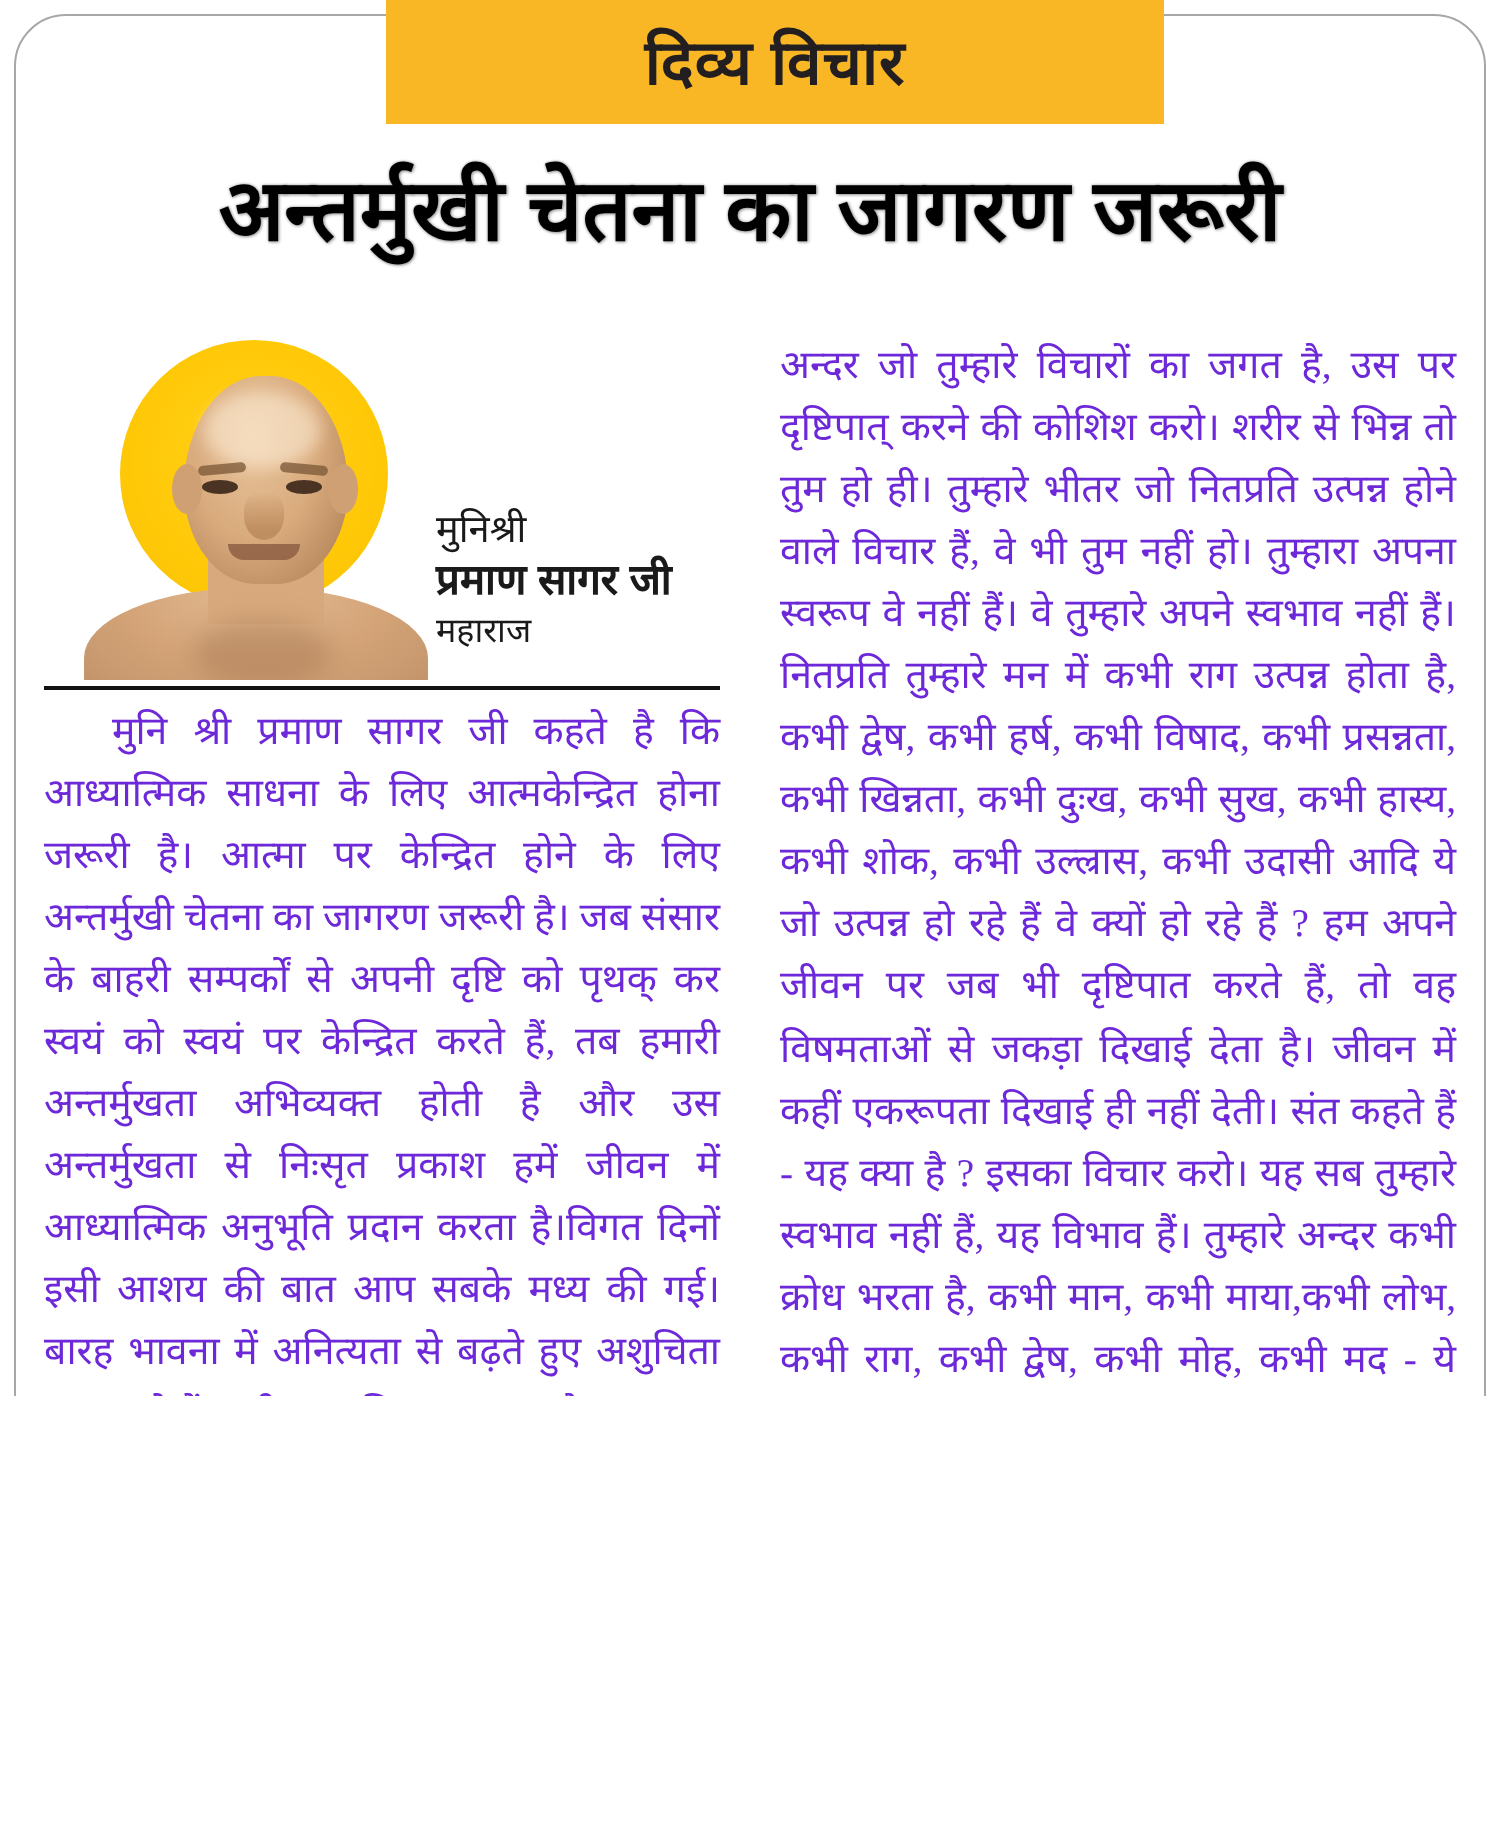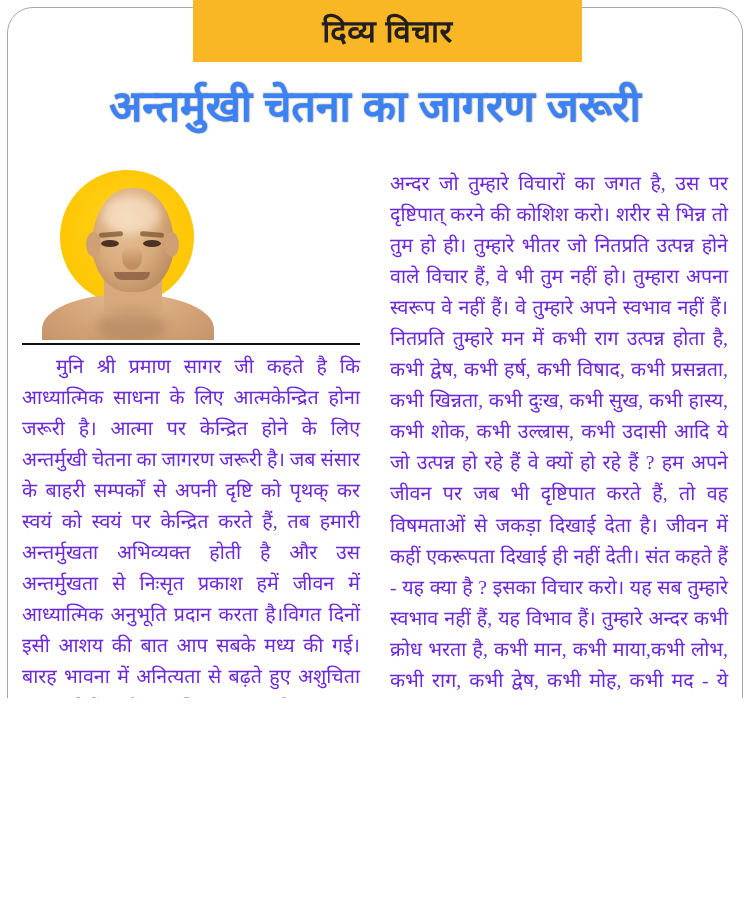--- a/index.html
+++ b/index.html
@@ -63,21 +63,21 @@
     top: 82px;
     width: 750px;
     text-align: center;
     z-index: 2;
   }
   .headline-text {
     font-family: "Liberation Sans", "DejaVu Sans", sans-serif;
     font-weight: bold;
     font-size: 43px;
     line-height: 1.15;
-    color: #3b82f6;
+    color: #000000;
     text-shadow: 0 0 1.4px #9a9a9a, 0.6px 0.4px 1.6px #a3a3a3;
     white-space: nowrap;
   }
 
   
   .columns {
     position: absolute;
     left: 22px;
     top: 168px;
     width: 706px;
@@ -282,20 +282,25 @@
           <div class="p-ear-r"></div>
           <div class="p-fore"></div>
           <div class="p-brow-l"></div>
           <div class="p-brow-r"></div>
           <div class="p-eye-l"></div>
           <div class="p-eye-r"></div>
           <div class="p-nose"></div>
           <div class="p-mouth"></div>
         </div>
 
+        <div class="byline">
+          <div class="byline-pre">मुनिश्री</div>
+          <div class="byline-name">प्रमाण सागर जी</div>
+          <div class="byline-post">महाराज</div>
+        </div>
       </div>
 
       <div class="rule"></div>
 
       <p class="body-text indented">मुनि श्री प्रमाण सागर जी कहते है कि आध्यात्मिक साधना के लिए आत्मकेन्द्रित होना जरूरी है। आत्मा पर केन्द्रित होने के लिए अन्तर्मुखी चेतना का जागरण जरूरी है। जब संसार के बाहरी सम्पर्कों से अपनी दृष्टि को पृथक् कर स्वयं को स्वयं पर केन्द्रित करते हैं, तब हमारी अन्तर्मुखता अभिव्यक्त होती है और उस अन्तर्मुखता से निःसृत प्रकाश हमें जीवन में आध्यात्मिक अनुभूति प्रदान करता है।विगत दिनों इसी आशय की बात आप सबके मध्य की गई। बारह भावना में अनित्यता से बढ़ते हुए अशुचिता तक आये हैं। शरीर अशुचि का भण्डार है। जब तक हमारी बुद्धि शरीर से परे आत्मा पर केन्द्रित नहीं होती, तब तक सच्चे अर्थों में हम अपने जीवन का कल्याण नहीं कर सकते। अब आज उसे और आगे बढ़ाने की बात आ रही है। चिन्तन को और गहरा बनाने की प्रेरणा दी जा रही है। शरीर ही नहीं, शरीर के</p>
     </div>
 
     <div class="col col-right">
       <p class="body-text">अन्दर जो तुम्हारे विचारों का जगत है, उस पर दृष्टिपात् करने की कोशिश करो। शरीर से भिन्न तो तुम हो ही। तुम्हारे भीतर जो नितप्रति उत्पन्न होने वाले विचार हैं, वे भी तुम नहीं हो। तुम्हारा अपना स्वरूप वे नहीं हैं। वे तुम्हारे अपने स्वभाव नहीं हैं। नितप्रति तुम्हारे मन में कभी राग उत्पन्न होता है, कभी द्वेष, कभी हर्ष, कभी विषाद, कभी प्रसन्नता, कभी खिन्नता, कभी दुःख, कभी सुख, कभी हास्य, कभी शोक, कभी उल्ल्रास, कभी उदासी आदि ये जो उत्पन्न हो रहे हैं वे क्यों हो रहे हैं ? हम अपने जीवन पर जब भी दृष्टिपात करते हैं, तो वह विषमताओं से जकड़ा दिखाई देता है। जीवन में कहीं एकरूपता दिखाई ही नहीं देती। संत कहते हैं - यह क्या है ? इसका विचार करो। यह सब तुम्हारे स्वभाव नहीं हैं, यह विभाव हैं। तुम्हारे अन्दर कभी क्रोध भरता है, कभी मान, कभी माया,कभी लोभ, कभी राग, कभी द्वेष, कभी मोह, कभी मद - ये सभी क्या हैं ? तुम्हारे चित्त की भूमि में उत्पन्न होने वाले विकार हैं। इन विकारों की सृष्टि कहाँ से होती है, कौन है इनका जनक कौन है इनका जन्मदाता ? इनका आविर्भाव कब तक तुम्हारे चित्त पर छाया रहेगा ? इसका विचार करना ही आसव भावना है।</p>
     </div>

